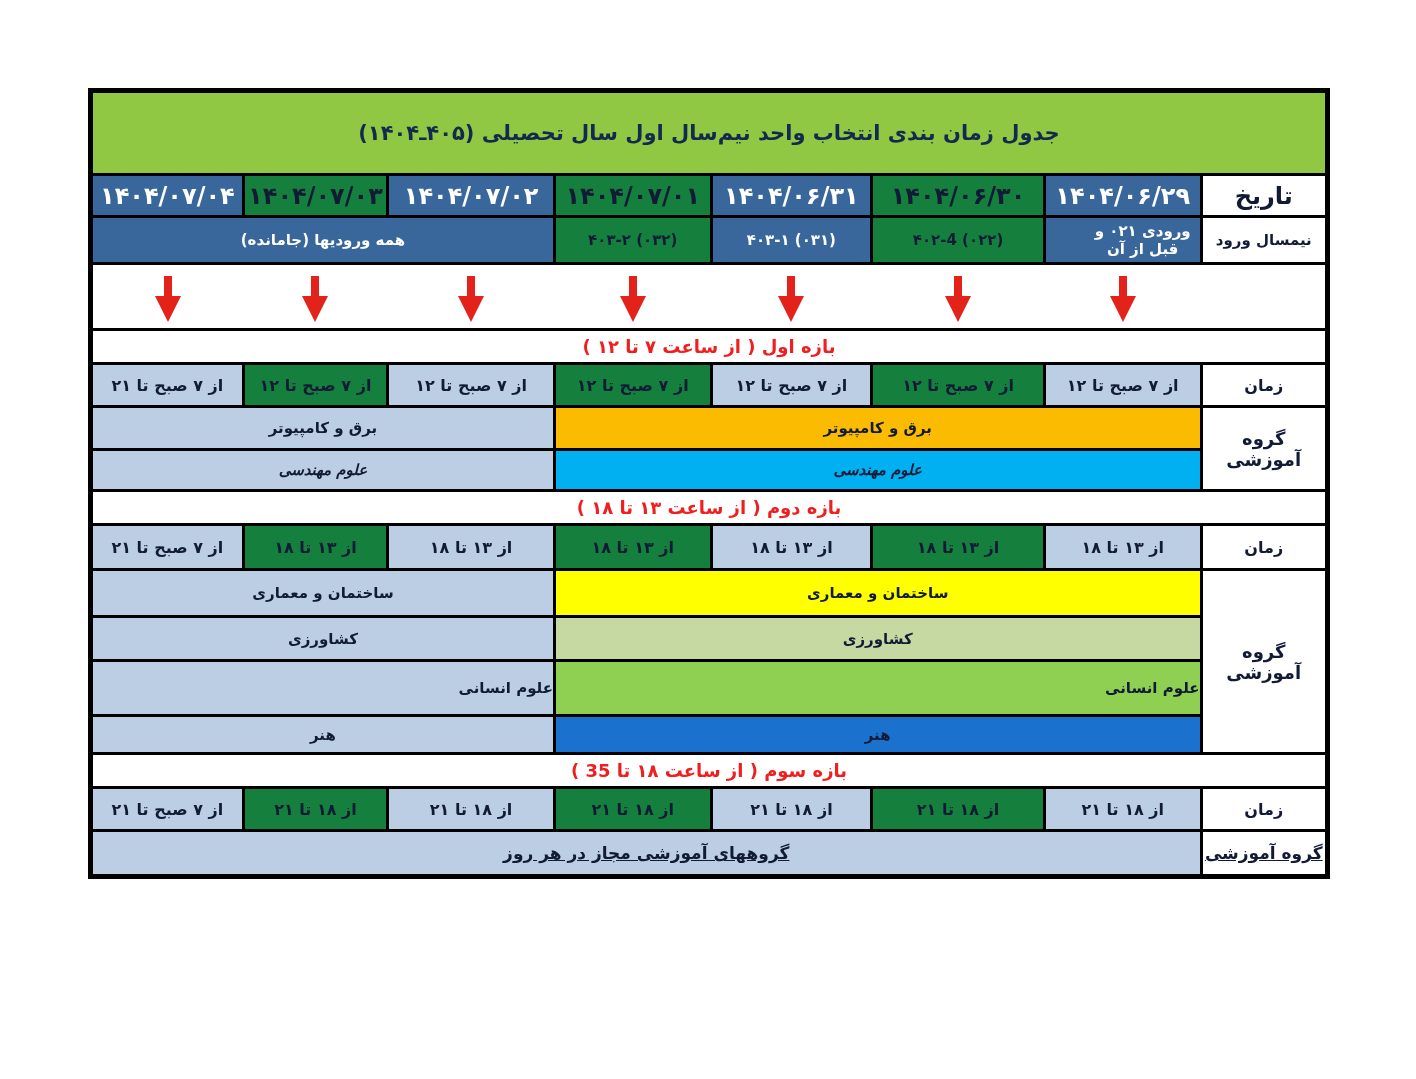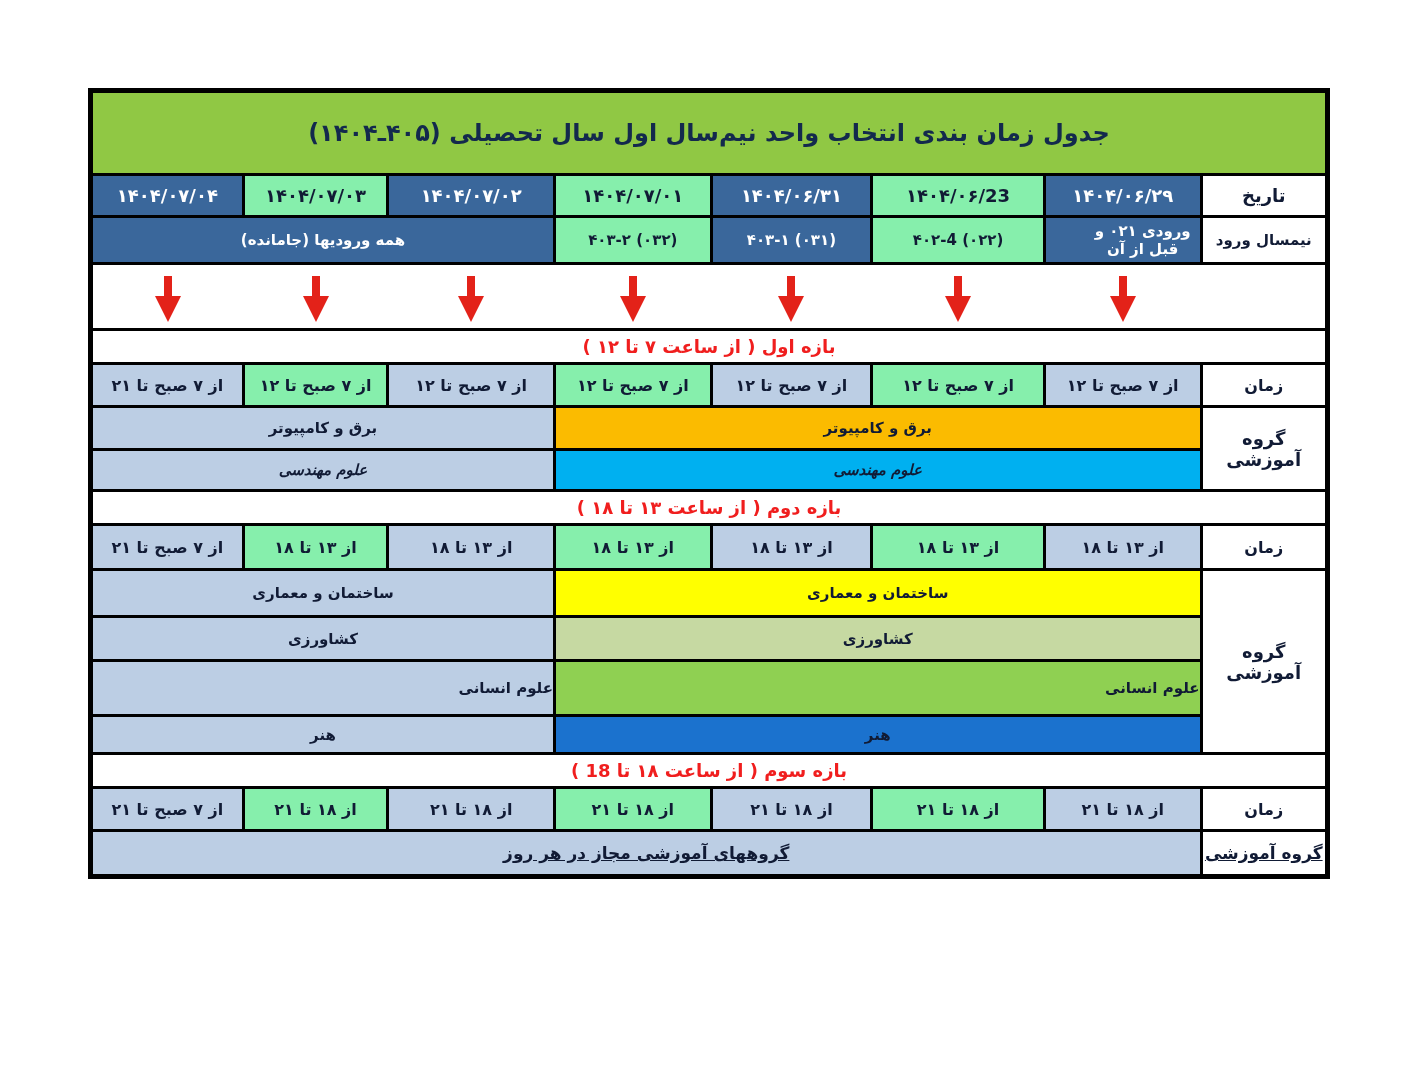--- a/index.html
+++ b/index.html
@@ -8,35 +8,35 @@
   table.sched {
     position:absolute; left:88px; top:88px; width:1242px;
     border-collapse:collapse; table-layout:fixed;
     border:5px solid #000;
     direction:rtl;
   }
   td { border:3px solid #000; text-align:center; vertical-align:middle;
        font-weight:bold; color:#111b35; overflow:hidden; }
   
   .r-title td   { height:84px; }
-  .r-dates td   { height:42px; font-size:18px; }
+  .r-dates td   { height:42px; font-size:24px; }
   .r-sem td     { height:47px; font-size:15px; }
   .r-arrows td  { height:66px; }
   .r-ptitle td  { height:34px;margin-top:32px; }
   .r-time td    { height:43px; font-size:16px; }
   .r-time2 td   { height:45px; font-size:16px; }
   .r-g1a td { height:43px; } .r-g1b td { height:41px;font-style:italic; }
   .r-g2a td { height:47px; } .r-g2b td { height:44px; }
   .r-g2c td { height:55px;text-align:right; } .r-g2d td { height:38px; }
   .r-bottom td  { height:46px; font-size:17px;text-decoration:underline; }
   
-  .title-cell { background:#90C844; color:#13294d; font-size:24px;text-align:center; }
+  .title-cell { background:#90C844; color:#13294d; font-size:21px;text-align:center; }
   .lbl   { background:#ffffff; font-size:18px; }
   .dark  { background:#3A679B; color:#ffffff; }
-  .white { background:#86efac; }
+  .white { background:#15803d; }
   .light { background:#BCCEE4; }
   .sem-small { font-size:14px;padding-left:40px; }
   .ptitle { background:#ffffff; color:#F01E1E; font-size:18px; letter-spacing:0.5px; }
   .gcell { font-size:15px; }
   .bg-orange    { background:#FBBB00; }
   .bg-cyan      { background:#00B0F0; }
   .bg-yellow    { background:#FFFF00; }
   .bg-palegreen { background:#C6D9A2; }
   .bg-green     { background:#8FD052; }
   .bg-blue      { background:#1B72CE; }
@@ -61,21 +61,21 @@
     </colgroup>
 
     <tbody>
         <tr class="r-title">
       <td colspan="8" class="title-cell">جدول زمان بندی انتخاب واحد نیم‌سال اول سال تحصیلی (۴۰۵ـ۱۴۰۴)</td>
     </tr>
 
     <tr class="r-dates">
       <td class="lbl">تاریخ</td>
       <td class="dark"><span class="num">۱۴۰۴/۰۶/۲۹</span></td>
-      <td class="white"><span class="num">۱۴۰۴/۰۶/23</span></td>
+      <td class="white"><span class="num">۱۴۰۴/۰۶/۳۰</span></td>
       <td class="dark"><span class="num">۱۴۰۴/۰۶/۳۱</span></td>
       <td class="white"><span class="num">۱۴۰۴/۰۷/۰۱</span></td>
       <td class="dark"><span class="num">۱۴۰۴/۰۷/۰۲</span></td>
       <td class="white"><span class="num">۱۴۰۴/۰۷/۰۳</span></td>
       <td class="dark"><span class="num">۱۴۰۴/۰۷/۰۴</span></td>
     </tr>
 
     <tr class="r-sem">
       <td class="lbl">نیمسال ورود</td>
       <td class="dark sem-small">ورودی ۰۲۱ و قبل از آن</td>
@@ -172,21 +172,21 @@
     <tr class="r-g2c">
       <td class="gcell bg-green" colspan="4">علوم انسانی</td>
       <td class="gcell light" colspan="3">علوم انسانی</td>
     </tr>
     <tr class="r-g2d">
       <td class="gcell bg-blue" colspan="4">هنر</td>
       <td class="gcell light" colspan="3">هنر</td>
     </tr>
 
     <tr class="r-ptitle">
-      <td colspan="8" class="ptitle">بازه سوم ( از ساعت ۱۸ تا 18 )</td>
+      <td colspan="8" class="ptitle">بازه سوم ( از ساعت ۱۸ تا 35 )</td>
     </tr>
     <tr class="r-time">
       <td class="lbl">زمان</td>
       <td class="light">از ۱۸ تا ۲۱</td>
       <td class="white">از ۱۸ تا ۲۱</td>
       <td class="light">از ۱۸ تا ۲۱</td>
       <td class="white">از ۱۸ تا ۲۱</td>
       <td class="light">از ۱۸ تا ۲۱</td>
       <td class="white">از ۱۸ تا ۲۱</td>
       <td class="light">از ۷ صبح تا ۲۱</td>

